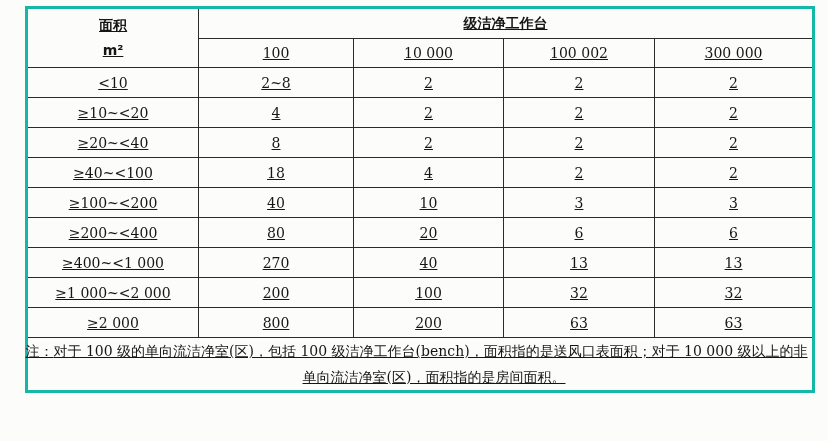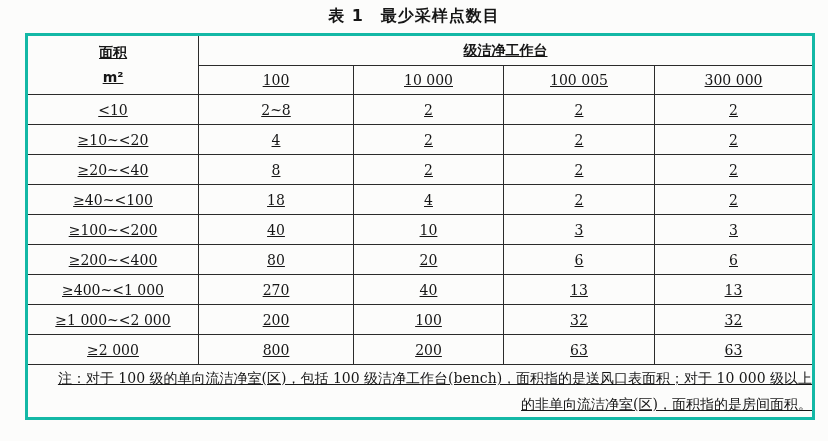--- a/index.html
+++ b/index.html
@@ -56,52 +56,50 @@
   tr.sub-head td { height: 28px; }
   td.note-cell {
     text-align: left;
     vertical-align: top;
     height: 54px;
     padding: 8px 12px 4px 0;
   }
   .note {
     font-size: 14px;
     line-height: 26px;
-    padding-left: 56px;
+    padding-left: 28px;
     text-indent: -35px;
-    text-align: right;
   }
 </style>
 </head>
 <body>
 
 <div class="page">
 
-  <div class="title">表 1　最少采样点数目</div>
 
   <table class="tbl">
     <colgroup>
       <col style="width:172px">
       <col style="width:155px">
       <col style="width:150px">
       <col style="width:151px">
       <col style="width:159px">
     </colgroup>
     <tbody>
       <tr>
         <td rowspan="2" class="area-head">
           <div>面积</div>
           <div>m²</div>
         </td>
         <td colspan="4" class="class-head">级洁净工作台</td>
       </tr>
       <tr class="sub-head">
         <td>100</td>
         <td>10 000</td>
-        <td>100 005</td>
+        <td>100 002</td>
         <td>300 000</td>
       </tr>
 
       <tr>
         <td>&lt;10</td>
         <td>2~8</td>
         <td>2</td>
         <td>2</td>
         <td>2</td>
       </tr>

